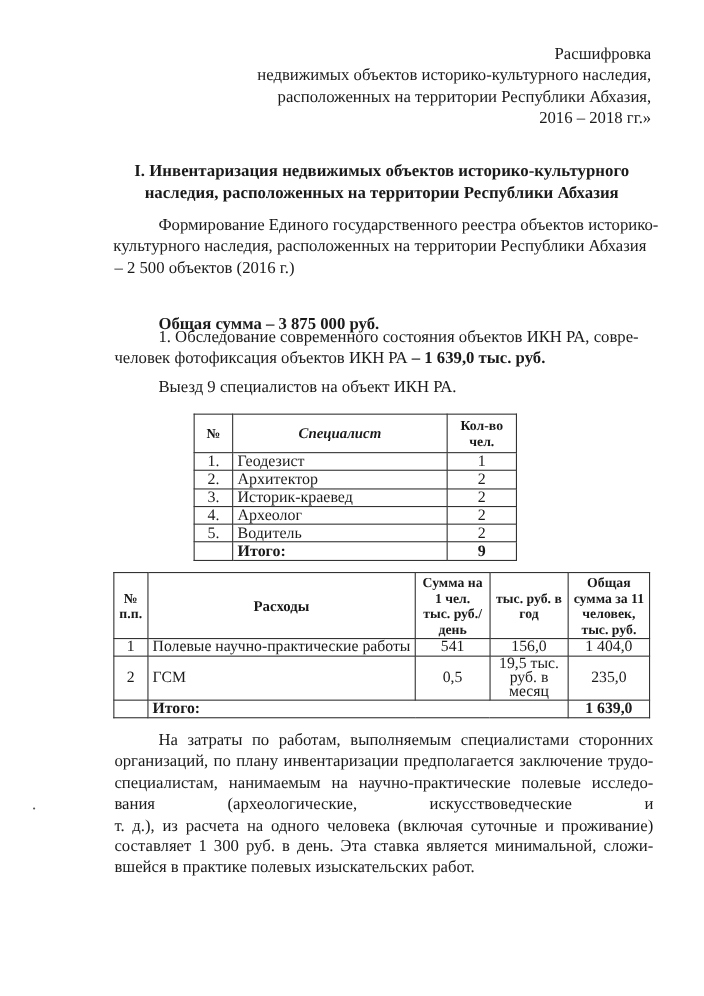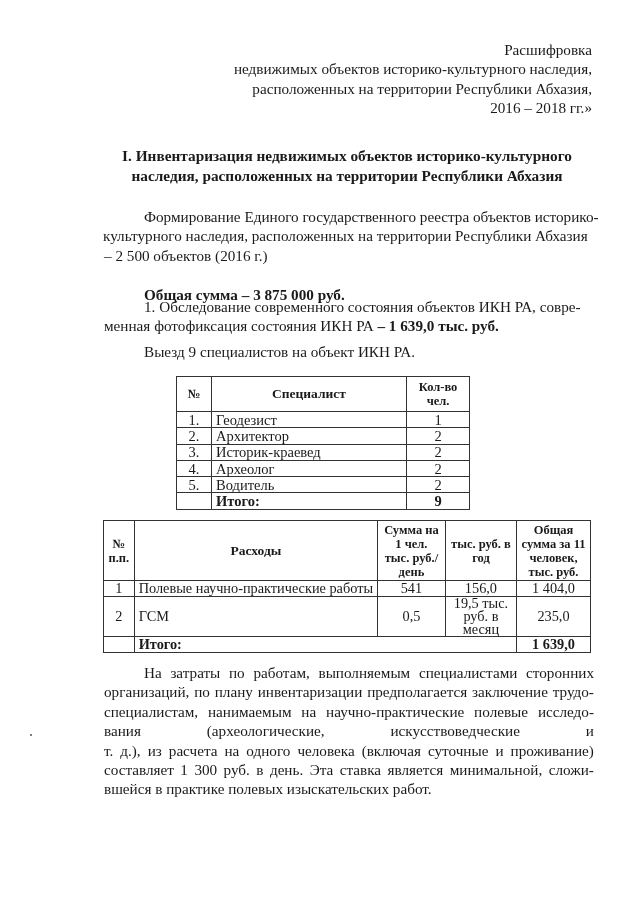--- a/index.html
+++ b/index.html
@@ -50,40 +50,40 @@
   <div>недвижимых объектов историко-культурного наследия,</div>
   <div>расположенных на территории Республики Абхазия,</div>
   <div>2016 – 2018 гг.»</div>
 </div>
 
 <div class="heading">
   <div>I. Инвентаризация недвижимых объектов историко-культурного</div>
   <div>наследия, расположенных на территории Республики Абхазия</div>
 </div>
 
-<div class="para" style="top:195px;margin-top:12px;">
+<div class="para" style="top:195px;">
   <span class="line indent">Формирование Единого государственного реестра объектов историко-</span>
   <span class="line" style="margin-left:-1px;">культурного наследия, расположенных на территории Республики Абхазия</span>
   <span class="line">– 2 500 объектов (2016 г.)</span>
 </div>
 
 <div class="abs bold" style="left:144px; top:262px;">Общая сумма – 3 875 000 руб.</div>
 
 <div class="para" style="top:297px;">
   <span class="line indent">1. Обследование современного состояния объектов ИКН РА, совре-</span>
-  <span class="line"><span>менная фотофиксация состояния ИКН РА </span><b>– 1 639,0 тыс. руб.</b></span>
+  <span class="line"><span>человек фотофиксация объектов ИКН РА </span><b>– 1 639,0 тыс. руб.</b></span>
 </div>
 
 <div class="abs" style="left:144px; top:343px;">Выезд 9 специалистов на объект ИКН РА.</div>
 
 <table id="spec-table">
   <tbody>
       <tr>
     <th style="width:26px;">№</th>
-    <th style="font-size:13.5px;">Специалист</th>
+    <th style="font-size:13.5px;font-style:italic;">Специалист</th>
     <th style="width:54px;">Кол-во чел.</th>
   </tr>
   <tr>
     <td class="c">1.</td>
     <td>Геодезист</td>
     <td class="c">1</td>
   </tr>
   <tr>
     <td class="c">2.</td>
     <td>Архитектор</td>

